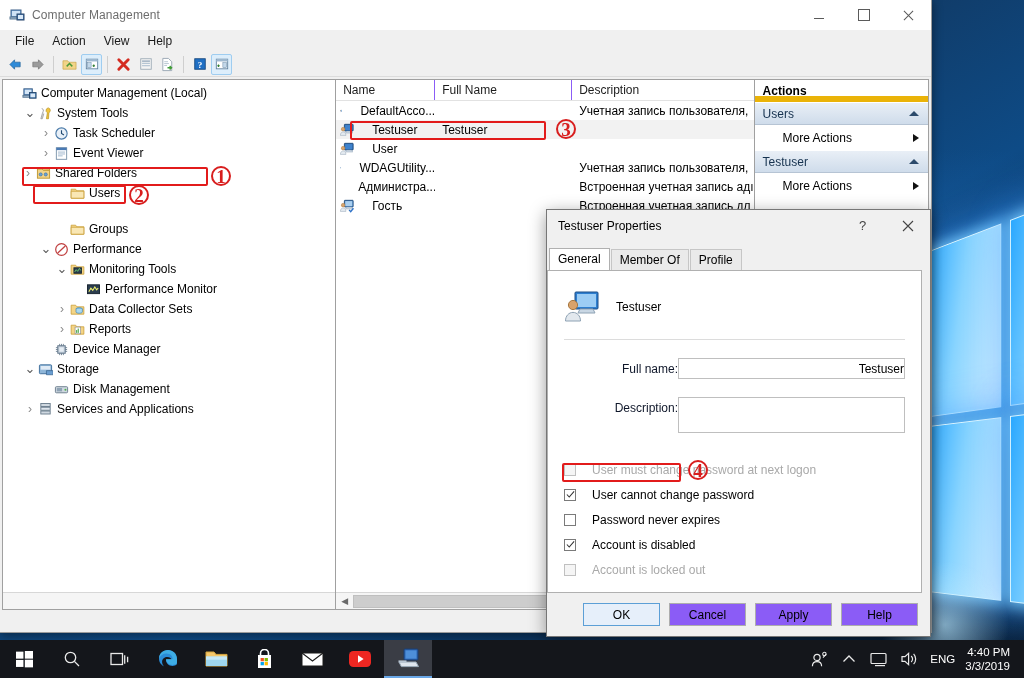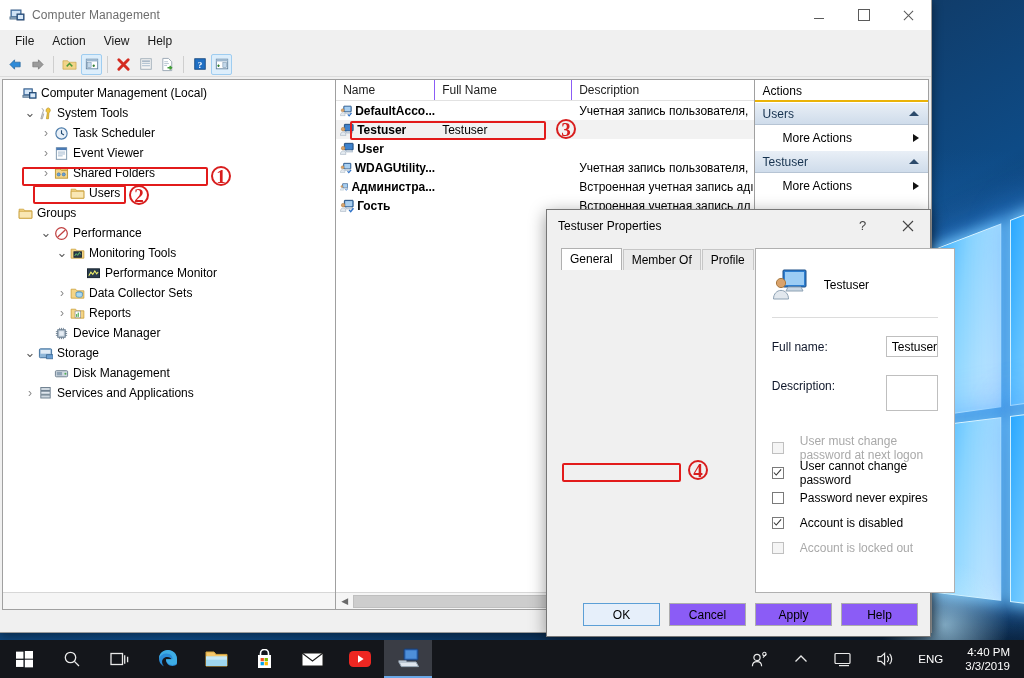--- a/index.html
+++ b/index.html
@@ -104,32 +104,32 @@
   }
   .lhdr { height: 21px; display: flex; background: #fff; border-bottom: 1px solid #e2e2e2; flex:none; }
   .lhdr div {
     font-size: 12px; color: #1c1c1c; padding: 3px 0 0 7px; border-right: 1px solid #8b5cf6;
     overflow: hidden; white-space: nowrap;
   }
   .lhdr .c1 { width: 99px; } .lhdr .c2 { width: 137px; } .lhdr .c3 { flex: 1; border-right: none;}
   .lrows { flex: 1; overflow: hidden; }
   .lrow { height: 19px; display: flex; align-items: center; font-size: 12px; color: #000; }
   .lrow.hl { background: #f2f2f2; }
-  .lc1 { width: 99px; display: flex; align-items: flex-start; gap: 3px; padding-left: 4px; overflow: hidden; white-space: nowrap; font-weight: bold;}
+  .lc1 { width: 99px; display: flex; align-items: flex-start; gap: 18px; padding-left: 4px; overflow: hidden; white-space: nowrap;}
   .lc2 { width: 137px; padding-left: 7px; overflow: hidden; white-space: nowrap;}
   .lc3 { flex: 1; padding-left: 7px; overflow: hidden; white-space: nowrap;}
   .list-hscroll { height: 17px; background: #f5f5f5; border-top: 1px solid #d7d7d7; flex:none;
                   display:flex; align-items:center; }
 
   .pane-actions {
     width: 178px; background: #fff; border: 1px solid #a0a0a0; border-left: none;
     display: flex; flex-direction: column; min-height: 0;
   }
-  .act-title { height: 22px; font-size: 12px; font-weight: normal; color: #000;
-               padding: 4px 0 0 8px; border-bottom: 2px solid #eab308; flex:none; }
+  .act-title { height: 22px; font-size: 12px; font-weight: bold; color: #000;
+               padding: 4px 0 0 8px; border-bottom: 6px solid #eab308; flex:none; }
   .act-group {
     height: 23px; display: flex; align-items: center; justify-content: space-between;
     background: linear-gradient(#e9eff6, #cfdceb); border-top: 1px solid #fff;
     border-bottom: 1px solid #b6c4d4; font-size: 12px; color: #16324f; padding: 0 9px 0 8px;
     flex: none;
   }
   .act-item { height: 25px; display:flex; align-items:center; justify-content:space-between;
               font-size: 12px; color: #000; padding: 0 9px 0 28px; flex:none; }
   .caret-up { width:0;height:0;border-left:5px solid transparent;border-right:5px solid transparent;
               border-bottom:5px solid #2b4a6b; }
@@ -144,21 +144,21 @@
     background: #f0f0f0; border: 1px solid #767676;
     box-shadow: 0 4px 16px rgba(0,0,0,0.40);
     display: flex; flex-direction: column;
   }
   .dlg-title { height: 31px; display: flex; align-items: center; background: #f0f0f0; flex:none;
                position: relative; }
   .dlg-title .t { font-size: 12px; color: #000; margin-left: 11px; }
   .dlg-btns { position: absolute; right: 0; top: 0; height: 31px; display: flex; }
   .dlg-btn { width: 45px; height: 31px; display:flex;align-items:center;justify-content:center;
              color:#444; font-size: 13px; }
-  .dlg-body { flex: 1; padding: 7px 8px 0 12px; display: flex; flex-direction: row; min-height:0;}
+  .dlg-body { flex: 1; padding: 7px 8px 0 0; display: flex; flex-direction: column; min-height:0;text-align:right;}
   .tabstrip { display: flex; align-items: flex-end; height: 22px; padding-left: 2px; flex:none; }
   .tab {
     font-size: 12px; color: #000; padding: 3px 8px 3px 8px; height: 21px;
     background: #eaeaea; border: 1px solid #c6c6c6; border-bottom: none; margin-right: 1px;
   }
   .tab.active { background: #fff; height: 22px; border-color: #b0b0b0; }
   .tabpanel { flex: 1; background: #fff; border: 1px solid #b0b0b0; padding: 14px 16px; min-height:0;}
   .acct-head { display: flex; align-items: center; gap: 16px; height: 44px; }
   .acct-name { font-size: 12px; color: #000; }
   .hr { height: 1px; background: #dcdcdc; margin: 10px 0 0 0; }
@@ -192,21 +192,21 @@
     width: 20px; height: 20px; text-align: center; line-height: 17px;
   }
 
   
   #taskbar {
     position: absolute; left: 0; bottom: 0; width: 1024px; height: 38px;
     background: #14161b; display: flex; align-items: center;
   }
   .tkb-item { width: 48px; height: 38px; display:flex; align-items:center; justify-content:center; }
   .tkb-item.active { background: #3a3d45; border-bottom: 2px solid #6aa8e8; }
-  .tray { margin-left: auto; display: flex; align-items: center; height: 34px; padding-right: 6px; gap: 12px; }
+  .tray { margin-left: auto; display: flex; align-items: center; height: 34px; padding-right: 6px; gap: 0; }
   .tray-ico { width: 30px; height: 38px; display:flex; align-items:center; justify-content:center; color:#e6e6e6; }
   .tray-lang { font-size: 11.5px; color:#fff; padding: 0 10px 0 6px; }
   .tray-clock { color:#fff; font-size: 11.5px; text-align: right; line-height: 14px; padding-right: 8px; }
 </style>
 </head>
 <body>
 
 <div id="desktop">
   <div id="glow-a"></div>
   <div id="win-logo">
@@ -352,21 +352,21 @@
             <span class="twist closed"></span>
             <span class="tico">
               <svg width="15" height="15" viewBox="0 0 16 16">
                 <rect x="2.5" y="1.8" width="11" height="12.4" fill="#fff" stroke="#7c95ab"></rect>
                 <rect x="2.5" y="1.8" width="11" height="2.6" fill="#4a7ab4"></rect>
                 <path d="M4.2 6.5h7.6M4.2 8.5h7.6M4.2 10.5h5" stroke="#9fb6cc" stroke-width="1"></path>
               </svg>
             </span>
             <span class="tlabel">Event Viewer</span>
           </div>
-          <div class="tnode" style="padding-left: 36px;">
+          <div class="tnode" style="padding-left: 18px;">
             <span class="twist closed"></span>
             <span class="tico">
               <svg width="15" height="15" viewBox="0 0 16 16">
                 <rect x="1.5" y="3" width="13" height="10" fill="#f2d489" stroke="#c0982f"></rect>
                 <path d="M1.5 3h5l1.3 1.6h6.2" fill="#f7e3ac" stroke="#c0982f"></path>
                 <circle cx="5" cy="9" r="1.7" fill="#6ba3d6" stroke="#3a6c9c" stroke-width=".6"></circle>
                 <circle cx="10.4" cy="9" r="1.7" fill="#6ba3d6" stroke="#3a6c9c" stroke-width=".6"></circle>
               </svg>
             </span>
             <span class="tlabel">Shared Folders</span>
@@ -374,21 +374,21 @@
           <div class="tnode" style="padding-left: 52px;">
             <span class="twist "></span>
             <span class="tico">
               <svg width="15" height="15" viewBox="0 0 16 16">
                 <path d="M1.2 3.4h4.8l1.3 1.7h7.5V13H1.2Z" fill="#f4d587" stroke="#c79b32" stroke-width=".8"></path>
                 <path d="M1.2 5.6h13.6V13H1.2Z" fill="#f9e7b4" stroke="#c79b32" stroke-width=".8"></path>
               </svg>
             </span>
             <span class="tlabel">Users</span>
           </div>
-          <div class="tnode" style="">
+          <div class="tnode" style="padding-left: 52px; margin-top: 16px;">
             <span class="twist "></span>
             <span class="tico">
               <svg width="15" height="15" viewBox="0 0 16 16">
                 <path d="M1.2 3.4h4.8l1.3 1.7h7.5V13H1.2Z" fill="#f4d587" stroke="#c79b32" stroke-width=".8"></path>
                 <path d="M1.2 5.6h13.6V13H1.2Z" fill="#f9e7b4" stroke="#c79b32" stroke-width=".8"></path>
               </svg>
             </span>
             <span class="tlabel">Groups</span>
           </div>
           <div class="tnode" style="padding-left: 36px;">

